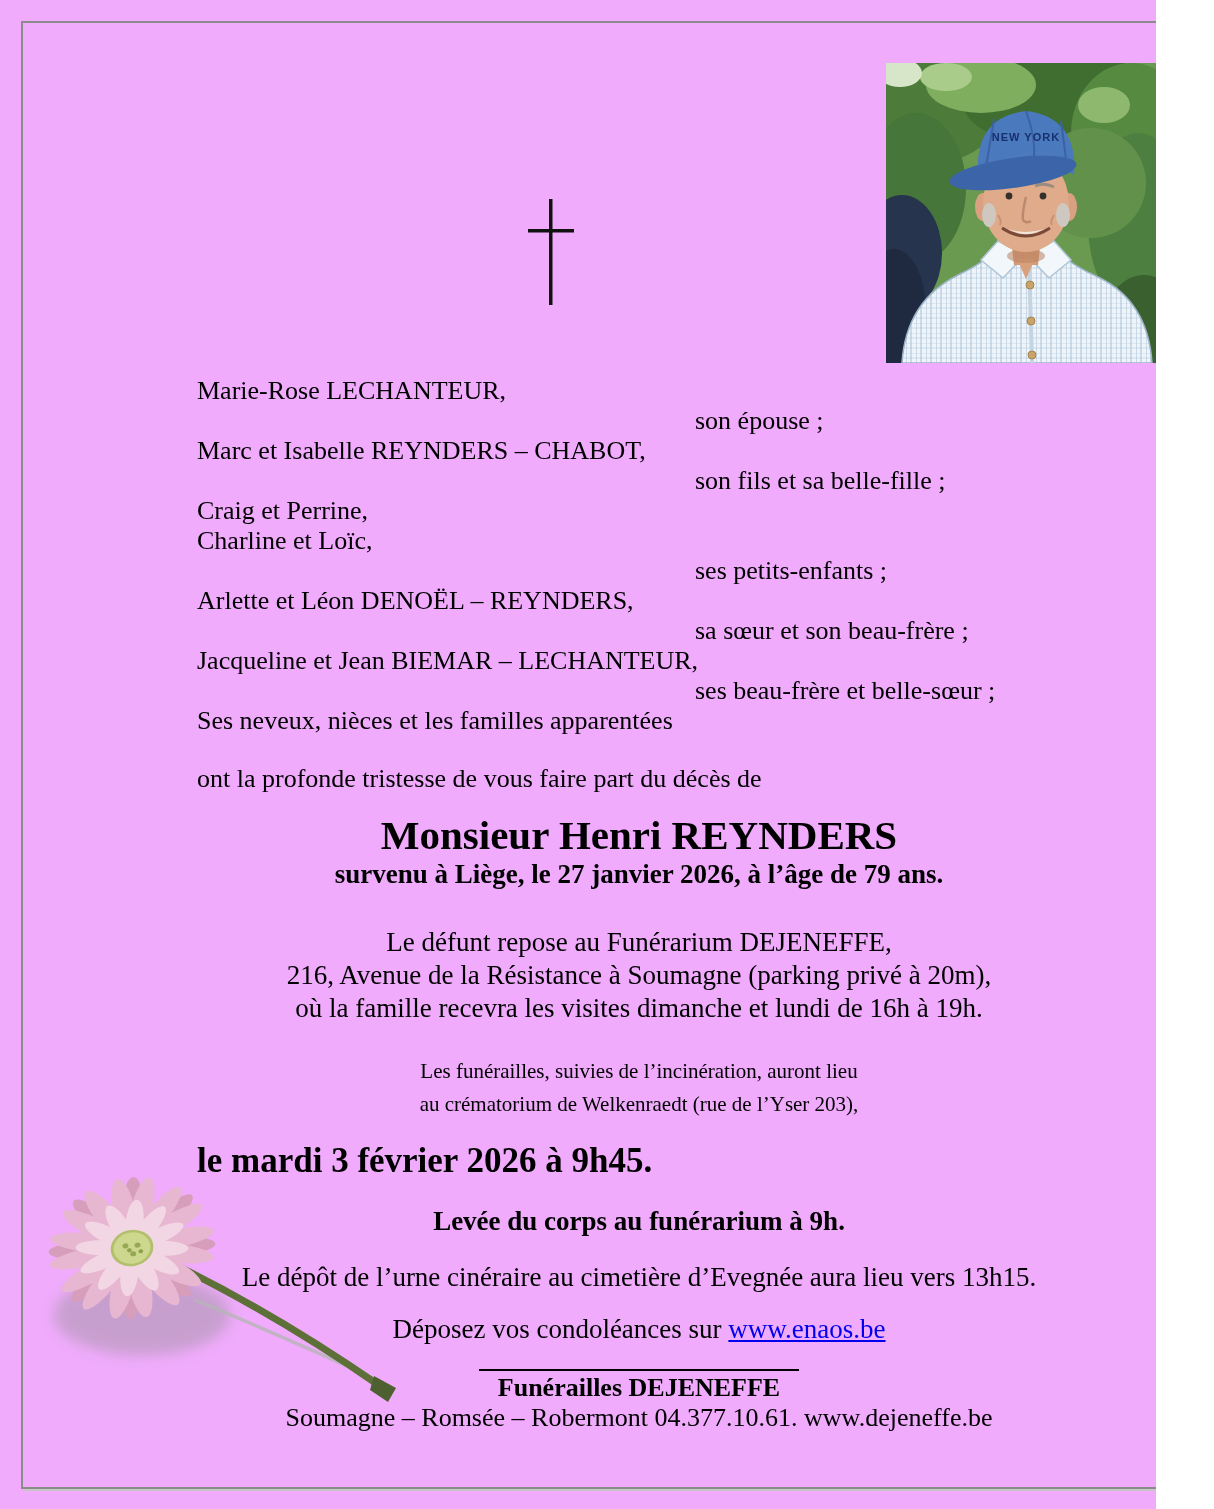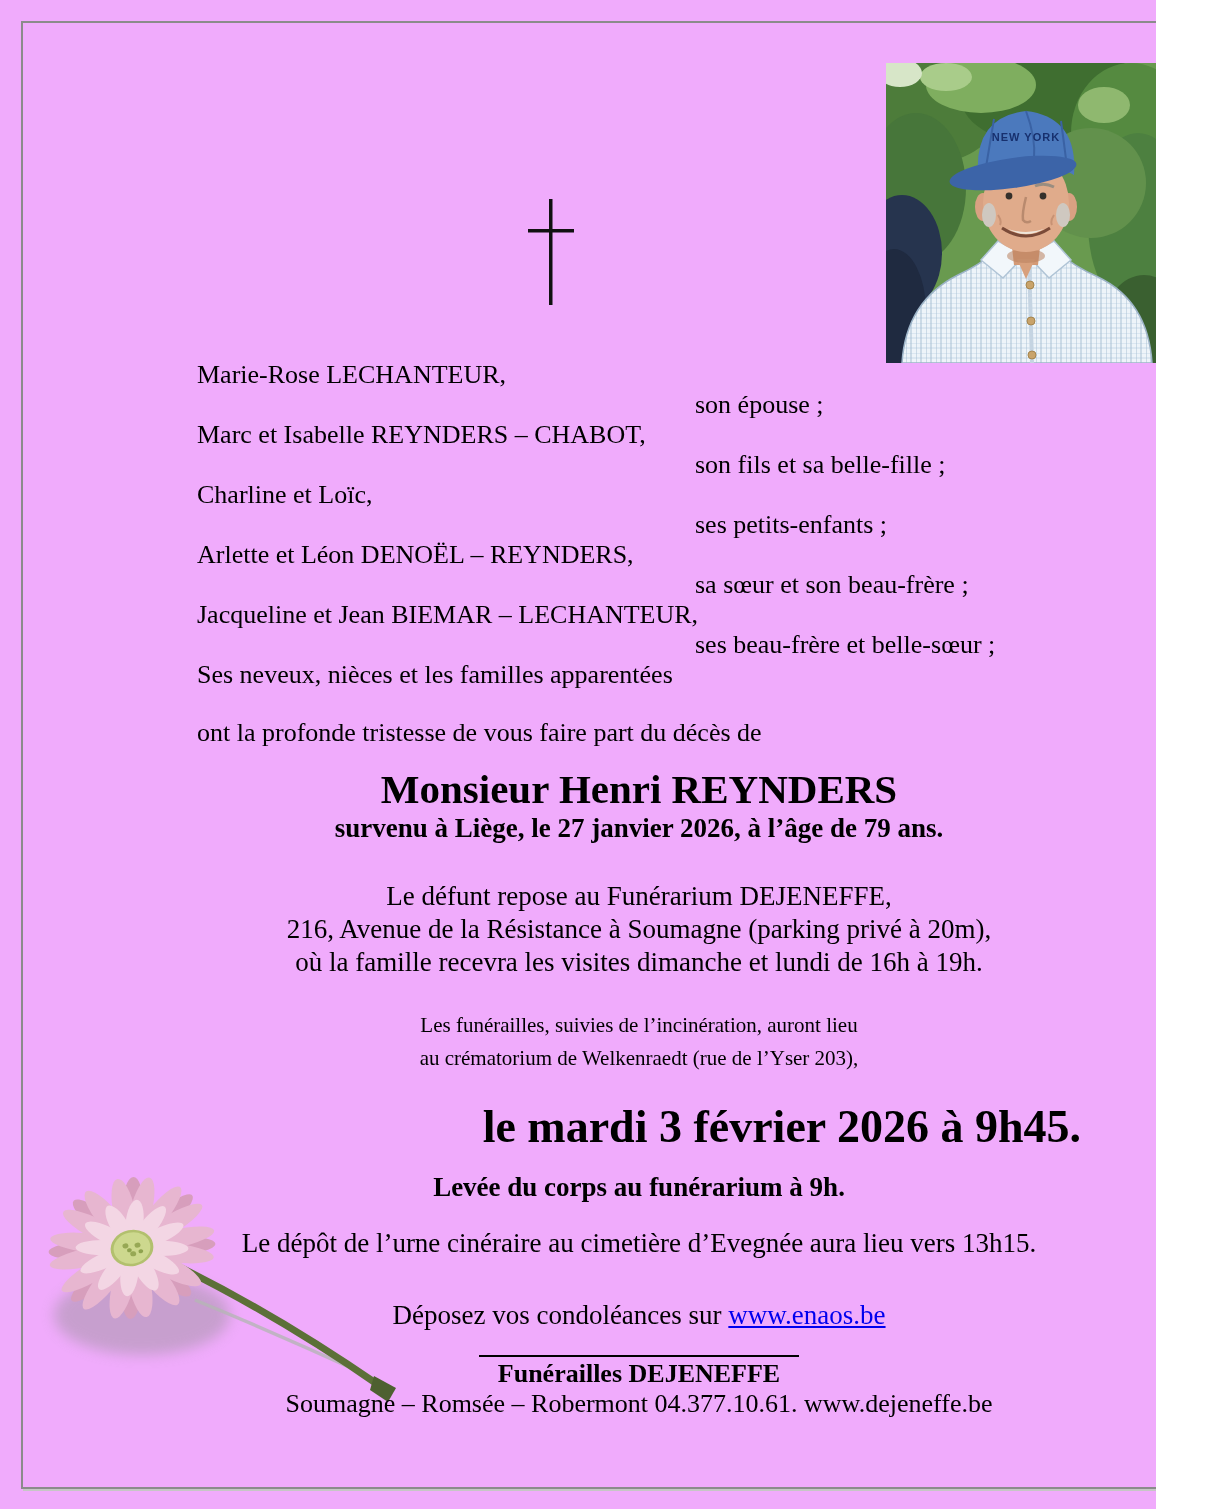--- a/index.html
+++ b/index.html
@@ -17,42 +17,42 @@
     left: 21px; top: 21px;
     width: 1170px; height: 1464px;
     border: 2px solid #8b8b8b;
     box-shadow: 2px 2px 0 #c6c6c6;
   }
   .cross-wrap { position: absolute; left: 520px; top: 196px; width: 64px; height: 112px; }
   .photo-wrap { position: absolute; left: 886px; top: 63px; width: 280px; height: 300px; }
   .flower-wrap { position: absolute; left: 30px; top: 1160px; width: 390px; height: 250px; }
 
   .content {
-    position: absolute; left: 0; top: 0; width: 100%;
+    position: absolute; left: 0; top: 16px; width: 100%;
     box-sizing: border-box;
     padding: 0 75px 0 197px;
   }
   .family { margin-top: 360px; font-size: 26px; line-height: 30px; }
   .name-line { text-align: left; }
   .relation-line { margin-left: 498px; text-align: left; }
   .intro { margin-top: 28px; font-size: 26px; line-height: 30px; }
 
   .deceased-title {
     margin-top: 18px; text-align: center;
     font-weight: bold; font-size: 41px; line-height: 46px;
   }
   .deceased-subtitle {
     text-align: center; font-weight: bold; font-size: 27px; line-height: 32px;
   }
   .repose { margin-top: 36px; text-align: center; font-size: 27px; line-height: 33px; }
   .funeral { margin-top: 30px; text-align: center; font-size: 21px; line-height: 33px; }
-  .date-line { margin-top: 30px; text-align: right; font-weight: bold; font-size: 46px; line-height: 44px; }
+  .date-line { margin-top: 18px; text-align: left; font-weight: bold; font-size: 35px; line-height: 44px; }
   .levee { margin-top: 22px; text-align: center; font-weight: bold; font-size: 27px; line-height: 32px; }
   .urne { margin-top: 24px; text-align: center; font-size: 27px; line-height: 32px; }
-  .condolences { margin-top: 40px; text-align: center; font-size: 27px; line-height: 32px; }
+  .condolences { margin-top: 20px; text-align: center; font-size: 27px; line-height: 32px; }
   .condolences a { color: #0000EE; text-decoration: underline; }
   .avis { margin-top: 26px; text-align: center; font-style: italic; font-size: 27px; line-height: 32px; }
   .footer-rule { width: 320px; height: 0; border-top: 2px solid #000; margin: 24px auto 2px auto; }
   .footer-company { text-align: center; font-weight: bold; font-size: 26px; line-height: 30px; }
   .footer-address { text-align: center; font-size: 26px; line-height: 30px; }
   b { font-weight: normal; }
 </style>
 </head>
 <body>
 
@@ -202,20 +202,21 @@
       </g>
     </svg>
   </div>
 
   <div class="content">
     <div class="family">
       <div class="name-line">Marie-Rose LECHANTEUR,</div>
       <div class="relation-line">son épouse ;</div>
       <div class="name-line">Marc et Isabelle REYNDERS – CHABOT,</div>
       <div class="relation-line">son fils et sa belle-fille ;</div>
+      <div class="name-line">Craig et Perrine,</div>
       <div class="name-line">Charline et Loïc,</div>
       <div class="relation-line">ses petits-enfants ;</div>
       <div class="name-line">Arlette et Léon DENOËL – REYNDERS,</div>
       <div class="relation-line">sa sœur et son beau-frère ;</div>
       <div class="name-line">Jacqueline et Jean BIEMAR – LECHANTEUR,</div>
       <div class="relation-line">ses beau-frère et belle-sœur ;</div>
       <div class="name-line">Ses neveux, nièces et les familles apparentées</div>
     </div>
 
     <div class="intro">ont la profonde tristesse de vous faire part du décès de</div>

